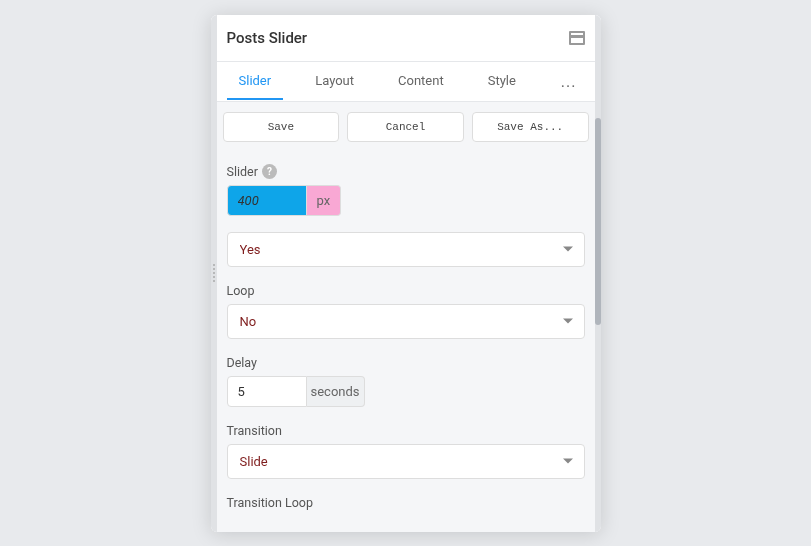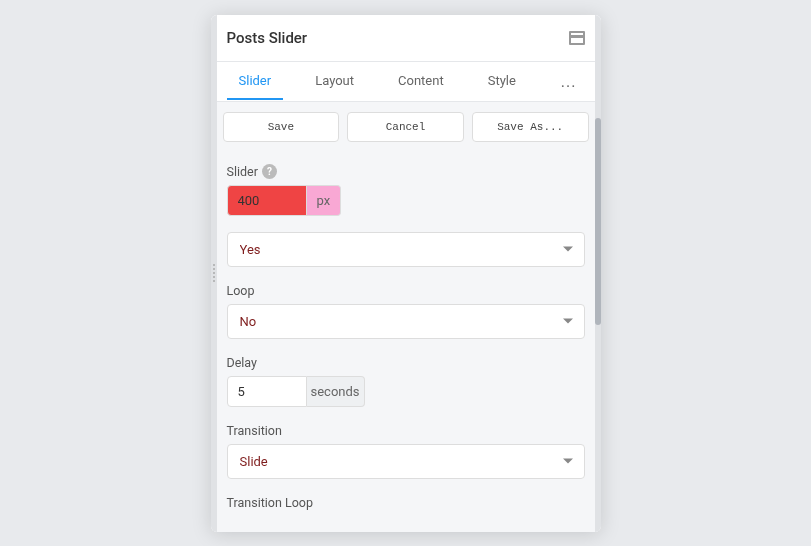--- a/index.html
+++ b/index.html
@@ -151,23 +151,24 @@
       align-items: center;
       gap: 0;
     }
 
     .input-field {
       padding: 7px 10px;
       border: 1px solid #ddd;
       border-radius: 4px 0 0 4px;
       font-size: 13px;
       color: #333;
-      background: #ef4444;
+      background: #0ea5e9;
       width: 80px;
       outline: none;
+      font-style: italic;
     }
 
     .unit-badge {
       padding: 7px 10px;
       background: #f9a8d4;
       border: 1px solid #ddd;
       border-left: none;
       border-radius: 0 4px 4px 0;
       font-size: 13px;
       color: #666;

